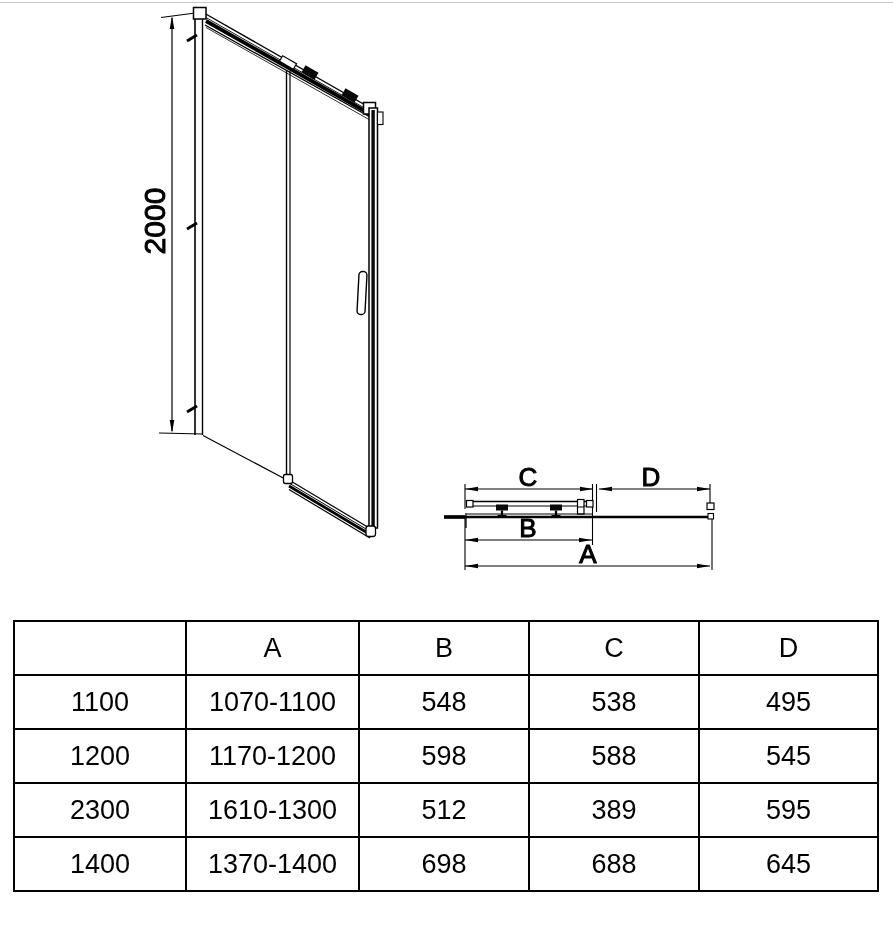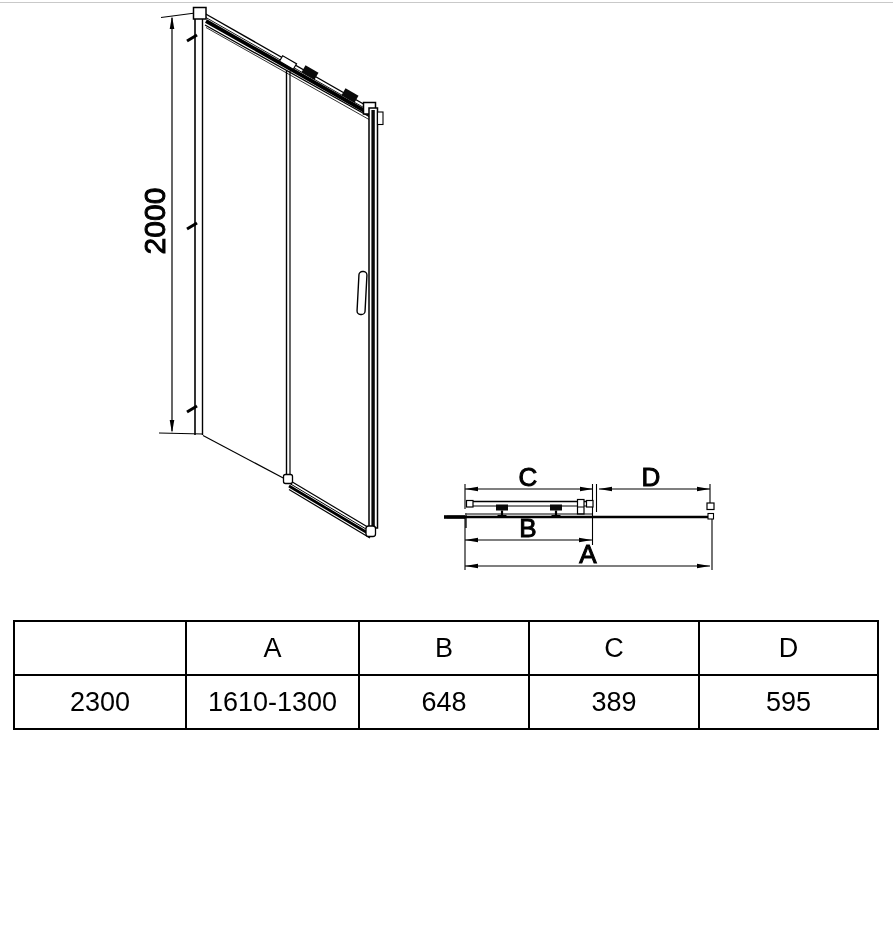--- a/index.html
+++ b/index.html
@@ -174,21 +174,42 @@
     </colgroup>
     <tbody>
         <tr>
       <th></th>
       <th>A</th>
       <th>B</th>
       <th>C</th>
       <th>D</th>
     </tr>
     <tr>
+      <td>1100</td>
+      <td>1070-1100</td>
+      <td>548</td>
+      <td>538</td>
+      <td>495</td>
+    </tr>
+    <tr>
+      <td>1200</td>
+      <td>1170-1200</td>
+      <td>598</td>
+      <td>588</td>
+      <td>545</td>
+    </tr>
+    <tr>
       <td>2300</td>
       <td>1610-1300</td>
-      <td>648</td>
+      <td>512</td>
       <td>389</td>
       <td>595</td>
+    </tr>
+    <tr>
+      <td>1400</td>
+      <td>1370-1400</td>
+      <td>698</td>
+      <td>688</td>
+      <td>645</td>
     </tr>
   </tbody>
     </table>
 </div>
 
 </body></html>

